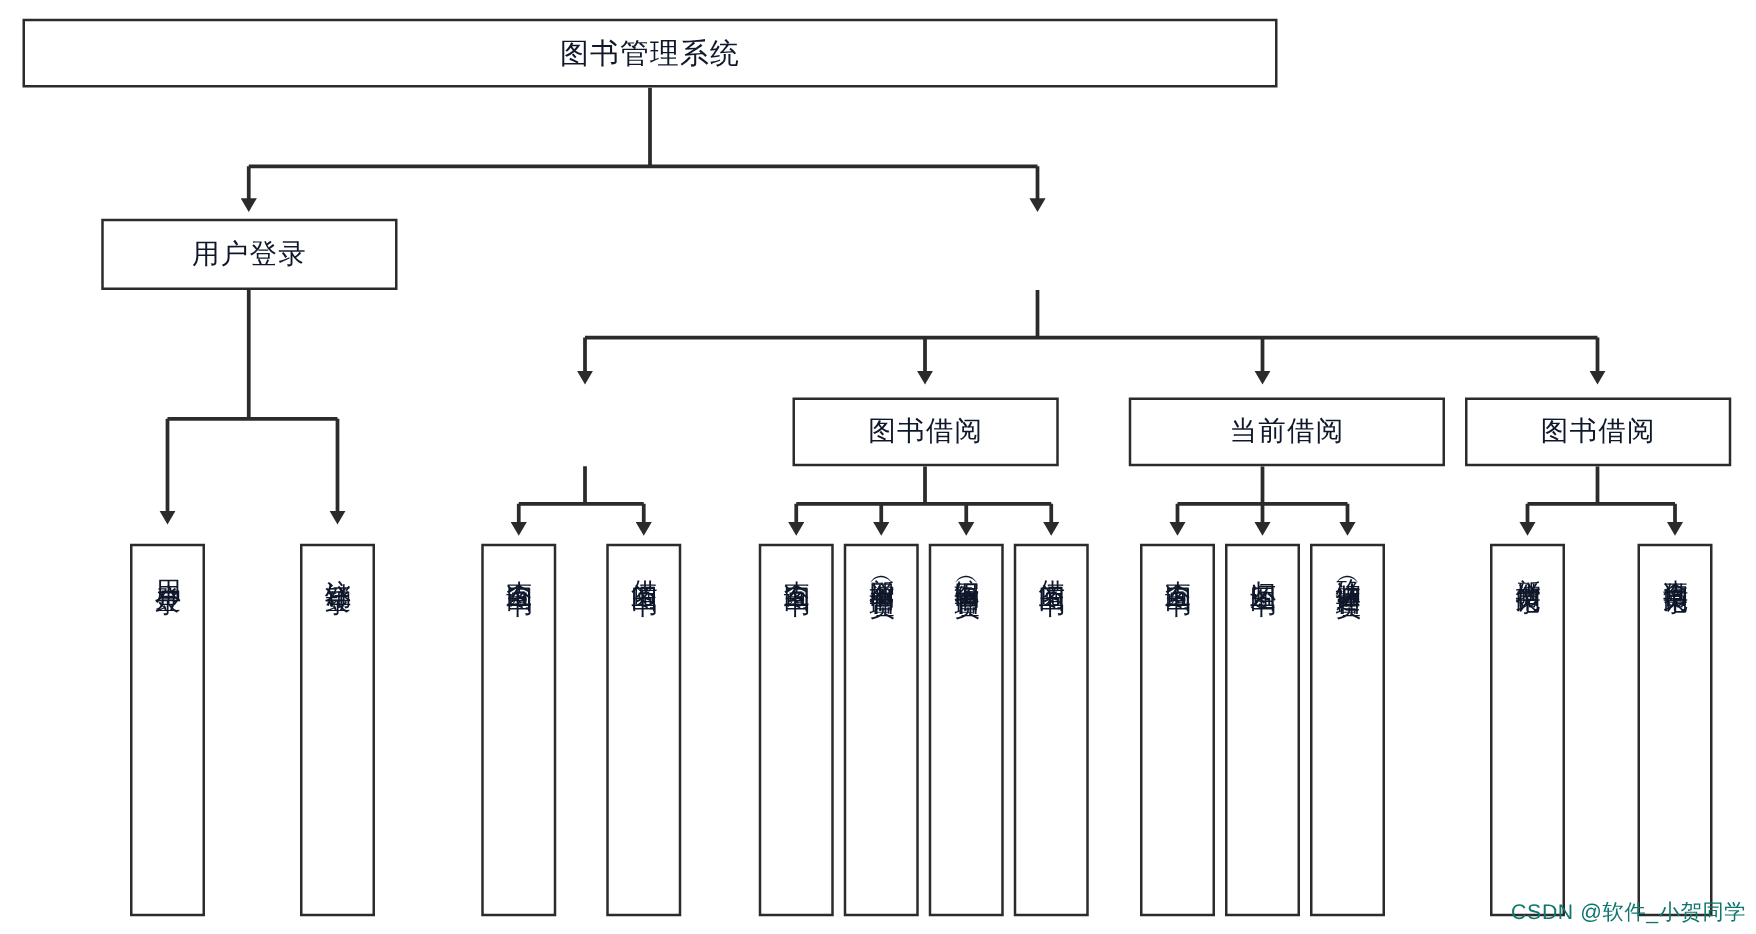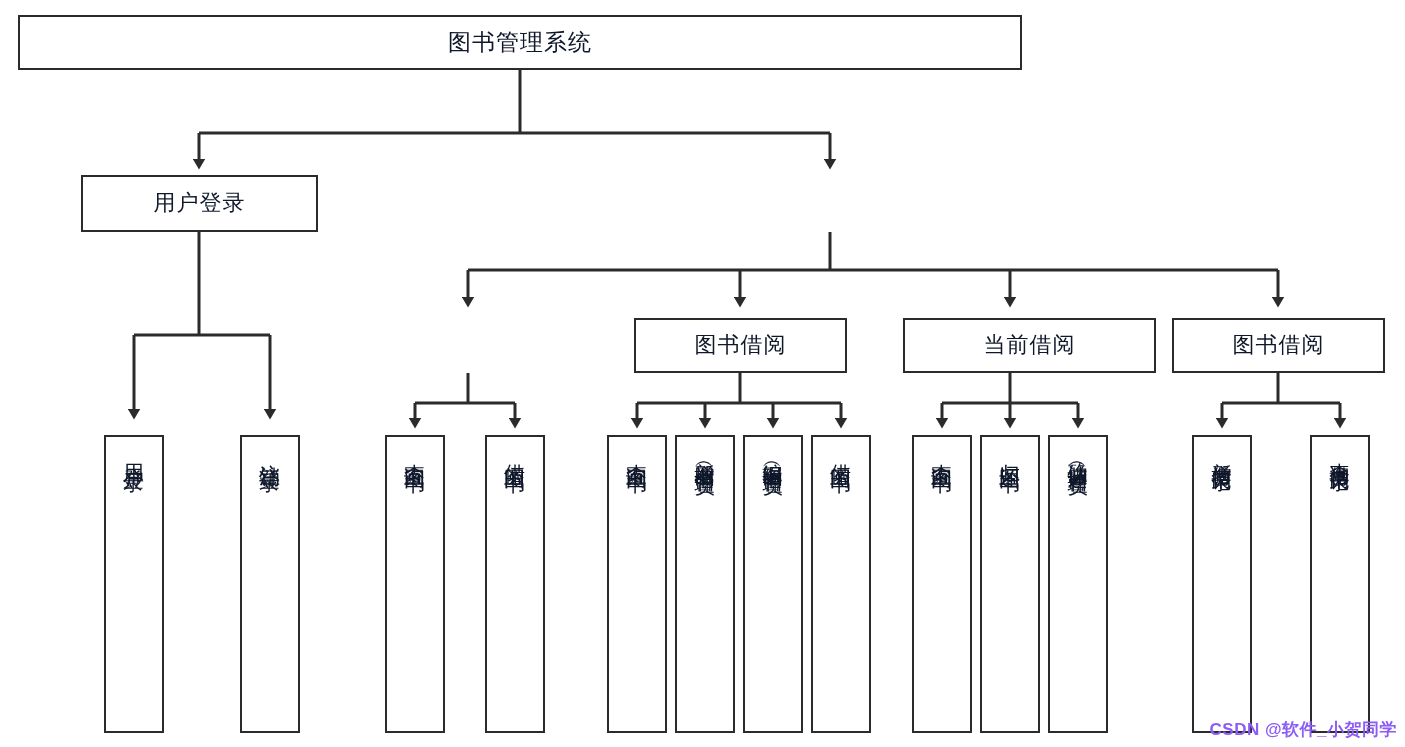--- a/index.html
+++ b/index.html
@@ -50,25 +50,24 @@
     letter-spacing:3px;
     line-height:1;
     white-space:nowrap;
   }
   .node.v.tall .label{font-size:20px;letter-spacing:2px;}
 
   .watermark{
     position:absolute;
     right:8px;bottom:6px;
     font-size:17px;
-    color:#8b5cf6;
+    color:#0f766e;
     letter-spacing:0.5px;
     white-space:nowrap;
     pointer-events:none;
-    font-weight:bold;
   }
 </style>
 </head>
 <body>
 
 <div id="diagram">
 
   <svg class="links" viewBox="0 0 1405 747">
     <defs>
       <marker id="arrow" markerWidth="12" markerHeight="13" refX="1.5" refY="6.5" orient="auto" markerUnits="userSpaceOnUse">

